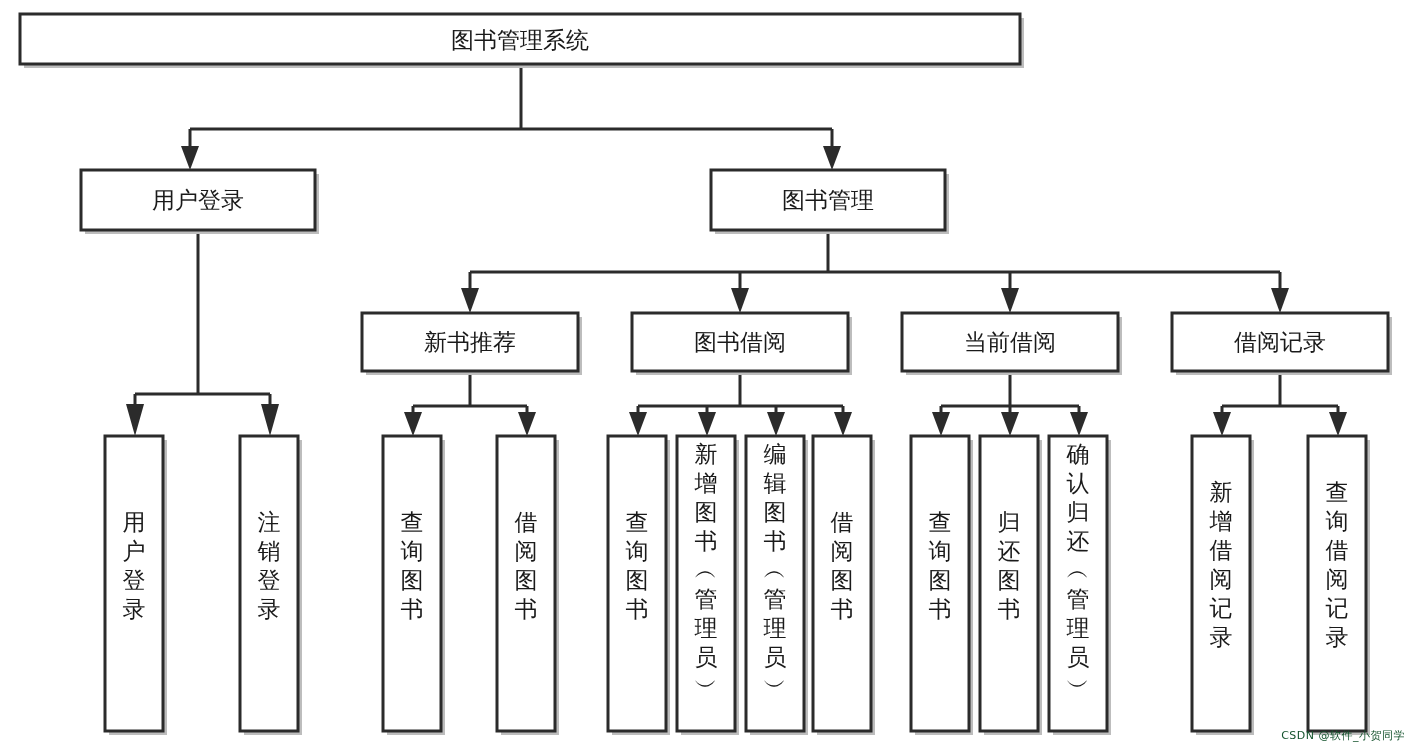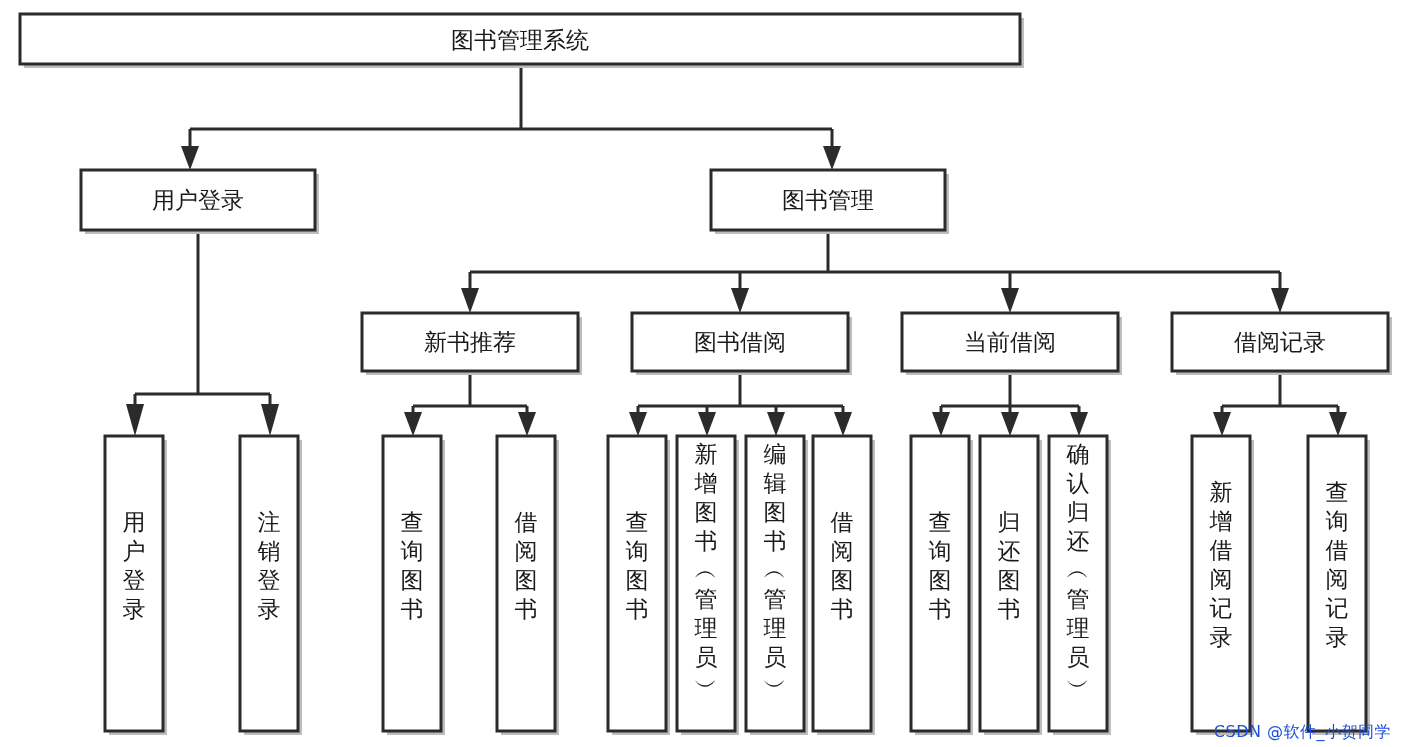--- a/index.html
+++ b/index.html
@@ -54,25 +54,25 @@
     dominant-baseline: middle;
   }
   .node-label-v {
     font-family: "DejaVu Sans", "Liberation Sans", sans-serif;
     font-size: 23px;
     fill: #1a1a1a;
     text-anchor: middle;
   }
   .watermark {
     position: absolute;
-    right: 14px;
+    right: 0;
     bottom: 4px;
     font-family: "DejaVu Sans", "Liberation Sans", sans-serif;
-    font-size: 16px;
-    color: #1d4ed8;
+    font-size: 11px;
+    color: #14532d;
     white-space: nowrap;
     letter-spacing: 0.5px;
   }
 </style>
 </head>
 <body>
 
 <div id="diagram-root">
 
   <svg id="diagram-svg" viewBox="0 0 1405 747" xmlns="http://www.w3.org/2000/svg">

